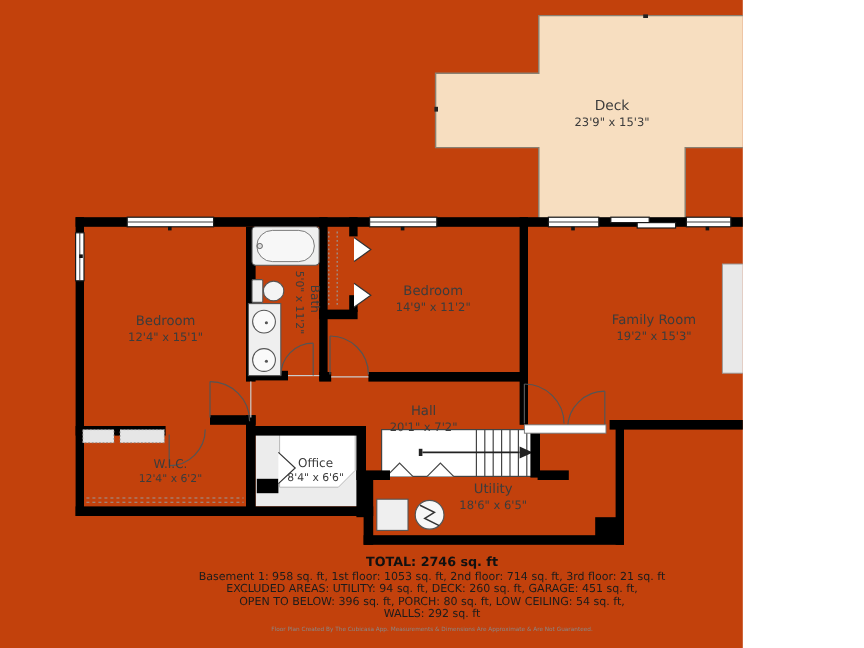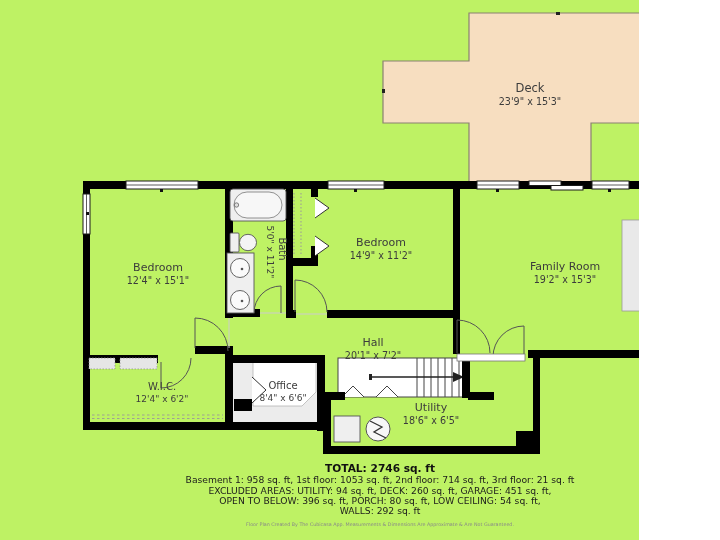--- a/index.html
+++ b/index.html
@@ -1,17 +1,17 @@
 <!DOCTYPE html>
 <html><head>
 <meta charset="utf-8">
 <style>
   html,body{margin:0;padding:0;background:#ffffff;}
-  .stage{position:relative;width:619px;height:540px;background:#bef264;overflow:hidden;
-         font-family:"DejaVu Sans", sans-serif;padding-left:20px;}
+  .stage{position:relative;width:619px;height:540px;background:#c2410c;overflow:hidden;
+         font-family:"DejaVu Sans", sans-serif;}
   svg{display:block;}
   text{font-family:"DejaVu Sans", sans-serif;}
   .room-name{fill:#3c3c3c;font-size:11px;}
   .room-dims{fill:#3c3c3c;font-size:9.6px;}
   .room-name-sm{fill:#3c3c3c;font-size:10px;}
   .room-dims-sm{fill:#3c3c3c;font-size:9px;}
   .win{fill:#ffffff;stroke:#1a1a1a;stroke-width:1;}
   .thin{stroke:#444;stroke-width:1;fill:none;}
   .arc{stroke:#555;stroke-width:1;fill:none;}
   .fixture{fill:#efefef;stroke:#555;stroke-width:0.9;}

